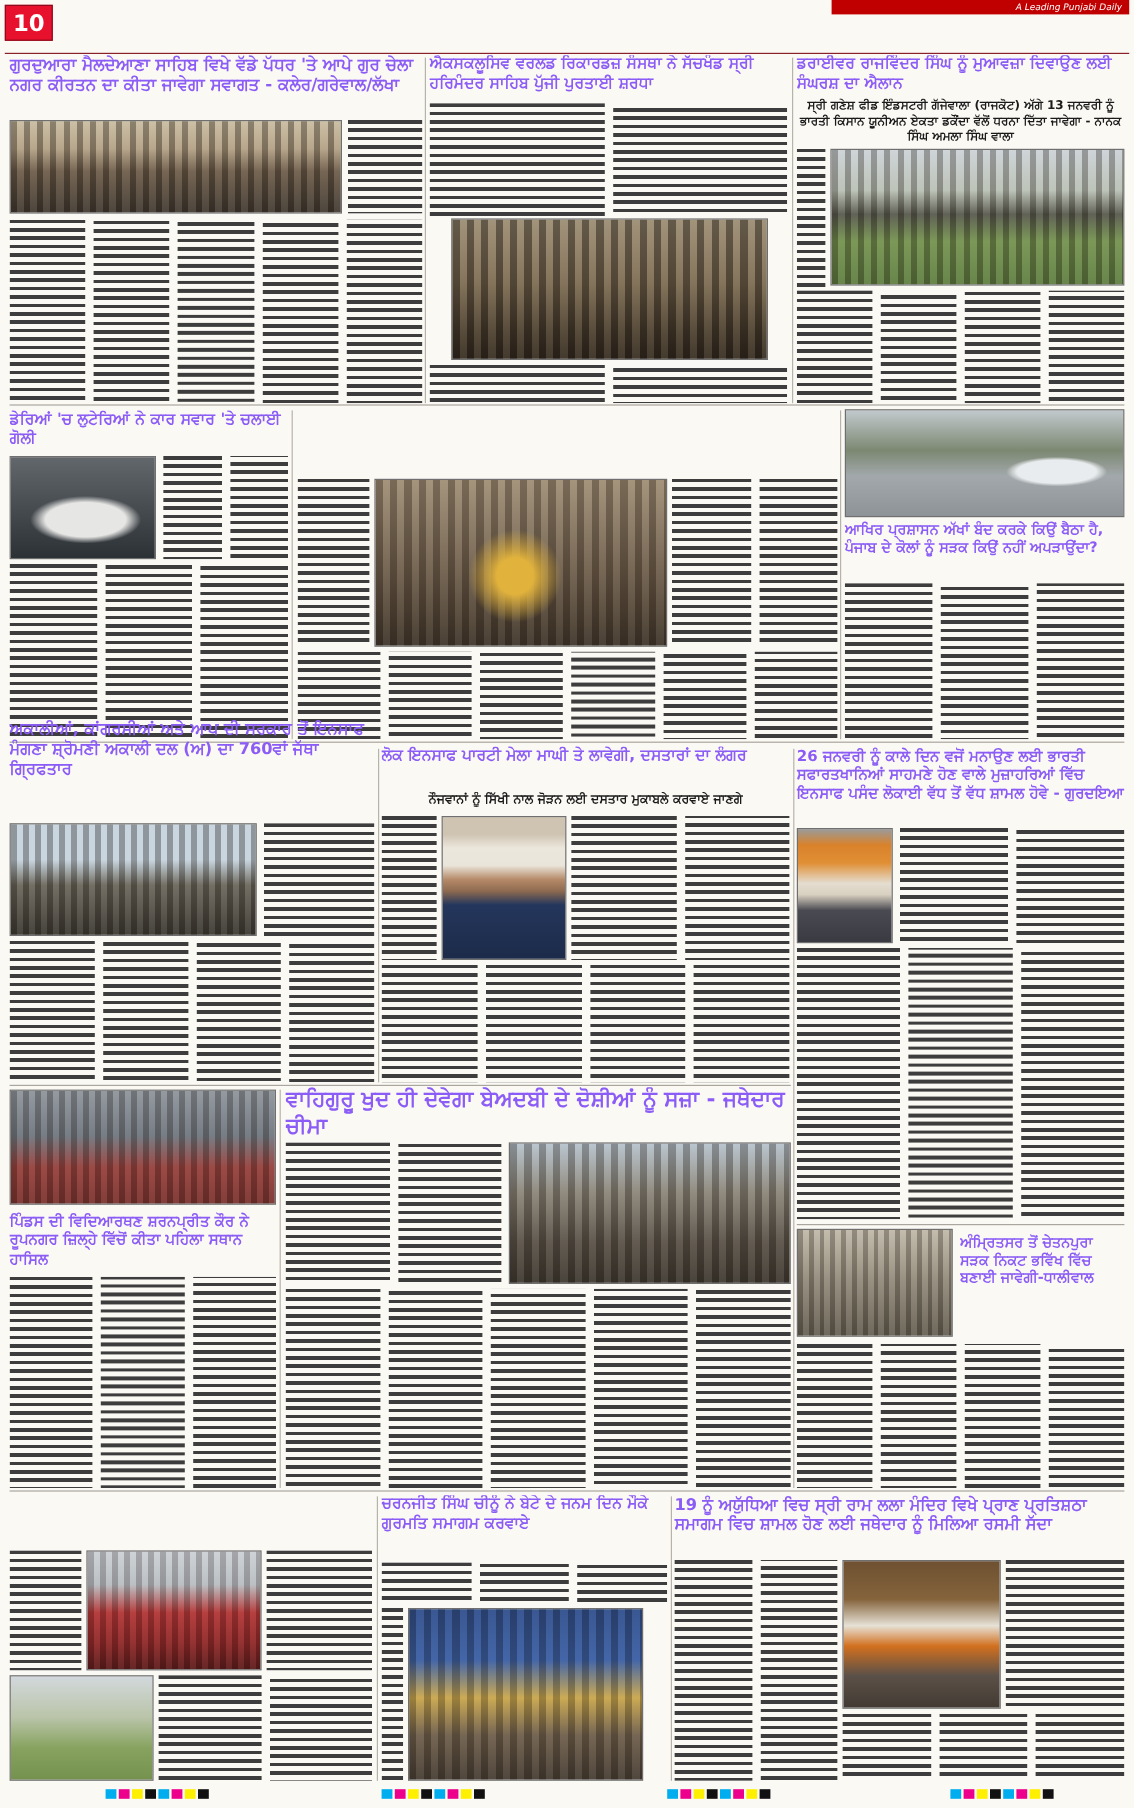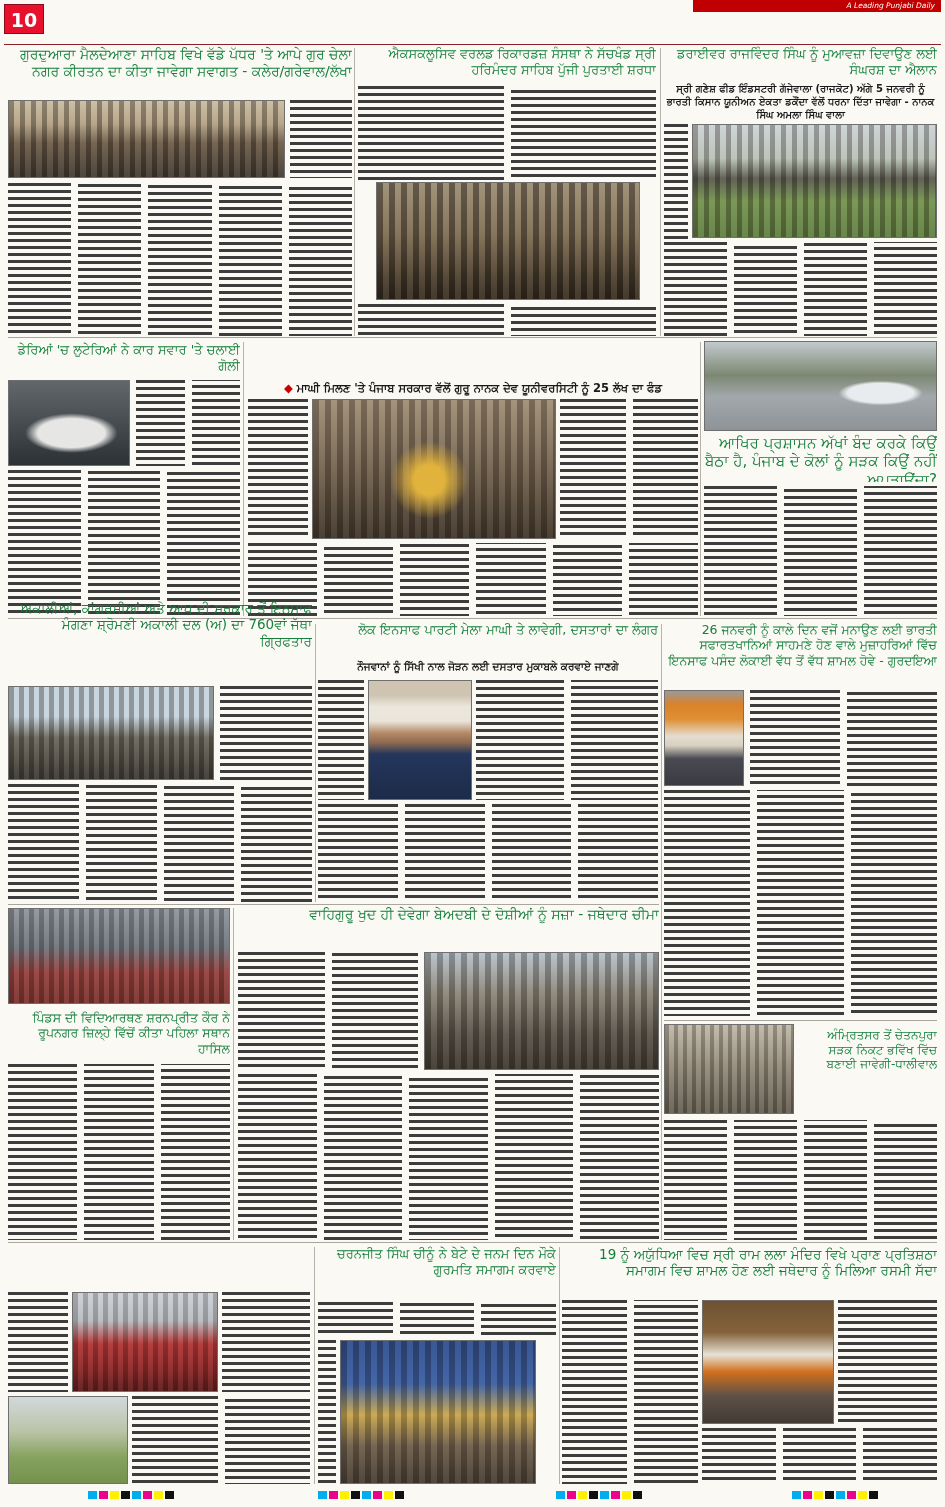--- a/index.html
+++ b/index.html
@@ -1,19 +1,19 @@
 <!DOCTYPE html>
 <html><head>
 <meta charset="utf-8">
 <style>
   *{box-sizing:border-box;margin:0;padding:0}
   html,body{background:#9a9a9a}
   .page{position:relative;width:945px;height:1507px;background:#fbf9f4;overflow:hidden;
         font-family:"DejaVu Sans","Liberation Sans",sans-serif;color:#111}
-  .hl{position:absolute;font-weight:normal;color:#15803d;text-align:right;line-height:1.22;overflow:hidden}
+  .hl{position:absolute;font-weight:bold;color:#8b5cf6;text-align:left;line-height:1.22;overflow:hidden}
   .sub{position:absolute;font-weight:bold;color:#1a1a1a;text-align:center;line-height:1.3;overflow:hidden}
   .sub.bullet::before{content:"◆ ";color:#cc0000}
   .photo{position:absolute;border:1px solid #6f6f6f}
   .cols{position:absolute;column-gap:7px;column-fill:auto;overflow:hidden}
   .sim{width:100%;background-image:repeating-linear-gradient(180deg,#3d3d3d 0,#3d3d3d 3px,transparent 3px,transparent 7px)}
   .vr{position:absolute;width:1px;background:#b7b3ab}
   .hr{position:absolute;height:1px;background:#aaa69e}
   .pagenum{position:absolute;left:4px;top:4px;width:40px;height:30px;background:#e8112d;color:#fff;
            font-weight:bold;font-size:19px;text-align:center;line-height:30px;border:1px solid #8d0a1c}
   .datestrip{position:absolute;left:48px;top:12px;width:610px;height:17px;
@@ -64,52 +64,51 @@
   <div class="hl" style="left:358px;top:46px;width:298px;height:38px;font-size:13px">ਐਕਸਕਲੂਸਿਵ ਵਰਲਡ ਰਿਕਾਰਡਜ਼ ਸੰਸਥਾ ਨੇ ਸੱਚਖੰਡ ਸ੍ਰੀ ਹਰਿਮੰਦਰ ਸਾਹਿਬ ਪੁੱਜੀ ਪੁਰਤਾਈ ਸ਼ਰਧਾ</div>
   <div class="cols" style="left:358px;top:86px;width:298px;height:94px;column-count:2">
       <div class="sim" style="height:188px"></div>
     </div>
   <div class="photo" style="left:376px;top:182px;width:264px;height:118px;background-image:repeating-linear-gradient(90deg,rgba(20,15,10,.4) 0 6px,rgba(255,240,200,.08) 6px 12px),linear-gradient(180deg,#9a8c74 0%,#7a6a52 45%,#4a3e2f 80%,#332a20 100%)"></div>
   <div class="cols" style="left:358px;top:304px;width:298px;height:32px;column-count:2">
       <div class="sim" style="height:64px"></div>
     </div>
 
   <div class="hl" style="left:664px;top:46px;width:273px;height:34px;font-size:13px">ਡਰਾਈਵਰ ਰਾਜਵਿੰਦਰ ਸਿੰਘ ਨੂੰ ਮੁਆਵਜ਼ਾ ਦਿਵਾਉਣ ਲਈ ਸੰਘਰਸ਼ ਦਾ ਐਲਾਨ</div>
-  <div class="sub" style="left:664px;top:82px;width:273px;height:40px;font-size:10px">ਸ੍ਰੀ ਗਣੇਸ਼ ਫੀਡ ਇੰਡਸਟਰੀ ਗੱਜੇਵਾਲਾ (ਰਾਜਕੋਟ) ਅੱਗੇ 5 ਜਨਵਰੀ ਨੂੰ ਭਾਰਤੀ ਕਿਸਾਨ ਯੂਨੀਅਨ ਏਕਤਾ ਡਕੌਂਦਾ ਵੱਲੋਂ ਧਰਨਾ ਦਿੱਤਾ ਜਾਵੇਗਾ - ਨਾਨਕ ਸਿੰਘ ਅਮਲਾ ਸਿੰਘ ਵਾਲਾ</div>
+  <div class="sub" style="left:664px;top:82px;width:273px;height:40px;font-size:10px">ਸ੍ਰੀ ਗਣੇਸ਼ ਫੀਡ ਇੰਡਸਟਰੀ ਗੱਜੇਵਾਲਾ (ਰਾਜਕੋਟ) ਅੱਗੇ 13 ਜਨਵਰੀ ਨੂੰ ਭਾਰਤੀ ਕਿਸਾਨ ਯੂਨੀਅਨ ਏਕਤਾ ਡਕੌਂਦਾ ਵੱਲੋਂ ਧਰਨਾ ਦਿੱਤਾ ਜਾਵੇਗਾ - ਨਾਨਕ ਸਿੰਘ ਅਮਲਾ ਸਿੰਘ ਵਾਲਾ</div>
   <div class="cols" style="left:664px;top:124px;width:24px;height:116px;column-count:1">
       <div class="sim" style="height:116px"></div>
     </div>
   <div class="photo" style="left:692px;top:124px;width:245px;height:114px;background-image:repeating-linear-gradient(90deg,rgba(25,20,15,.3) 0 5px,rgba(255,255,255,.06) 5px 11px),linear-gradient(180deg,#ccd2d6 0%,#b9c0b4 30%,#57584c 48%,#74924e 68%,#5f7e40 100%)"></div>
   <div class="cols" style="left:664px;top:242px;width:273px;height:94px;column-count:4">
       <div class="sim" style="height:376px"></div>
     </div>
 
   <div class="hl" style="left:8px;top:342px;width:232px;height:34px;font-size:13px">ਡੇਰਿਆਂ 'ਚ ਲੁਟੇਰਿਆਂ ਨੇ ਕਾਰ ਸਵਾਰ 'ਤੇ ਚਲਾਈ ਗੋਲੀ</div>
   <div class="photo" style="left:8px;top:380px;width:122px;height:86px;background-image:radial-gradient(ellipse 62% 38% at 52% 62%,#e6e6e4 0%,#e6e6e4 45%,rgba(230,230,228,0) 62%),linear-gradient(180deg,#62676c 0%,#2c3136 100%)"></div>
   <div class="cols" style="left:136px;top:380px;width:104px;height:86px;column-count:2">
       <div class="sim" style="height:172px"></div>
     </div>
   <div class="cols" style="left:8px;top:470px;width:232px;height:146px;column-count:3">
       <div class="sim" style="height:438px"></div>
     </div>
 
-  <div class="sub bullet" style="left:248px;top:381px;width:450px;height:16px;font-size:11.5px">ਮਾਘੀ ਮਿਲਣ 'ਤੇ ਪੰਜਾਬ ਸਰਕਾਰ ਵੱਲੋਂ ਗੁਰੂ ਨਾਨਕ ਦੇਵ ਯੂਨੀਵਰਸਿਟੀ ਨੂੰ 25 ਲੱਖ ਦਾ ਫੰਡ</div>
   <div class="cols" style="left:248px;top:399px;width:60px;height:140px;column-count:1">
       <div class="sim" style="height:140px"></div>
     </div>
   <div class="photo" style="left:312px;top:399px;width:244px;height:140px;background-image:radial-gradient(circle at 48% 58%,#e2b33c 0%,#e2b33c 10%,rgba(226,179,60,0) 26%),repeating-linear-gradient(90deg,rgba(30,20,15,.3) 0 6px,rgba(255,255,255,.05) 6px 12px),linear-gradient(180deg,#a08f76 0%,#6f5f4c 55%,#40362a 100%)"></div>
   <div class="cols" style="left:560px;top:399px;width:138px;height:140px;column-count:2">
       <div class="sim" style="height:280px"></div>
     </div>
   <div class="cols" style="left:248px;top:543px;width:450px;height:73px;column-count:6">
       <div class="sim" style="height:438px"></div>
     </div>
 
   <div class="photo" style="left:704px;top:341px;width:233px;height:90px;background-image:radial-gradient(ellipse 26% 20% at 76% 58%,#e9ecee 0%,#e9ecee 55%,rgba(233,236,238,0) 70%),linear-gradient(180deg,#c2c9cd 0%,#7c8872 38%,#a2a8ab 62%,#8d9397 100%)"></div>
-  <div class="hl" style="left:704px;top:434px;width:233px;height:48px;font-size:15px">ਆਖਿਰ ਪ੍ਰਸ਼ਾਸਨ ਅੱਖਾਂ ਬੰਦ ਕਰਕੇ ਕਿਉਂ ਬੈਠਾ ਹੈ, ਪੰਜਾਬ ਦੇ ਕੋਲਾਂ ਨੂੰ ਸੜਕ ਕਿਉਂ ਨਹੀਂ ਅਪੜਾਉਂਦਾ?</div>
+  <div class="hl" style="left:704px;top:434px;width:233px;height:48px;font-size:12px">ਆਖਿਰ ਪ੍ਰਸ਼ਾਸਨ ਅੱਖਾਂ ਬੰਦ ਕਰਕੇ ਕਿਉਂ ਬੈਠਾ ਹੈ, ਪੰਜਾਬ ਦੇ ਕੋਲਾਂ ਨੂੰ ਸੜਕ ਕਿਉਂ ਨਹੀਂ ਅਪੜਾਉਂਦਾ?</div>
   <div class="cols" style="left:704px;top:486px;width:233px;height:130px;column-count:3">
       <div class="sim" style="height:390px"></div>
     </div>
 
   <div class="hl" style="left:8px;top:600px;width:304px;height:58px;font-size:13.5px">ਅਕਾਲੀਆਂ, ਕਾਂਗਰਸੀਆਂ ਅਤੇ ਆਪ ਦੀ ਸਰਕਾਰ ਤੋਂ ਇਨਸਾਫ ਮੰਗਣਾ ਸ਼੍ਰੋਮਣੀ ਅਕਾਲੀ ਦਲ (ਅ) ਦਾ 760ਵਾਂ ਜੱਥਾ ਗ੍ਰਿਫਤਾਰ</div>
   <div class="photo" style="left:8px;top:686px;width:206px;height:94px;background-image:repeating-linear-gradient(90deg,rgba(25,20,15,.32) 0 5px,rgba(255,255,255,.05) 5px 10px),linear-gradient(180deg,#c6d4de 0%,#c6d4de 32%,#6b675c 55%,#3d3a33 100%)"></div>
   <div class="cols" style="left:220px;top:686px;width:92px;height:94px;column-count:1">
       <div class="sim" style="height:94px"></div>
     </div>
   <div class="cols" style="left:8px;top:784px;width:304px;height:118px;column-count:4">
@@ -131,21 +130,21 @@
 
   <div class="hl" style="left:664px;top:622px;width:273px;height:64px;font-size:12.5px">26 ਜਨਵਰੀ ਨੂੰ ਕਾਲੇ ਦਿਨ ਵਜੋਂ ਮਨਾਉਣ ਲਈ ਭਾਰਤੀ ਸਫਾਰਤਖਾਨਿਆਂ ਸਾਹਮਣੇ ਹੋਣ ਵਾਲੇ ਮੁਜ਼ਾਹਰਿਆਂ ਵਿੱਚ ਇਨਸਾਫ ਪਸੰਦ ਲੋਕਾਈ ਵੱਧ ਤੋਂ ਵੱਧ ਸ਼ਾਮਲ ਹੋਵੇ - ਗੁਰਦਇਆ</div>
   <div class="photo" style="left:664px;top:690px;width:80px;height:96px;background-image:linear-gradient(180deg,#9a9a9a 0%,#d9822b 14%,#e08f35 30%,#e4ddd0 48%,#d8d0c0 58%,#4a4a52 72%,#3a3a42 100%)"></div>
   <div class="cols" style="left:750px;top:690px;width:187px;height:96px;column-count:2">
       <div class="sim" style="height:192px"></div>
     </div>
   <div class="cols" style="left:664px;top:790px;width:273px;height:226px;column-count:3">
       <div class="sim" style="height:678px"></div>
     </div>
 
-  <div class="hl" style="left:238px;top:906px;width:421px;height:44px;font-size:14px">ਵਾਹਿਗੁਰੂ ਖੁਦ ਹੀ ਦੇਵੇਗਾ ਬੇਅਦਬੀ ਦੇ ਦੋਸ਼ੀਆਂ ਨੂੰ ਸਜ਼ਾ - ਜਥੇਦਾਰ ਚੀਮਾ</div>
+  <div class="hl" style="left:238px;top:906px;width:421px;height:44px;font-size:18px">ਵਾਹਿਗੁਰੂ ਖੁਦ ਹੀ ਦੇਵੇਗਾ ਬੇਅਦਬੀ ਦੇ ਦੋਸ਼ੀਆਂ ਨੂੰ ਸਜ਼ਾ - ਜਥੇਦਾਰ ਚੀਮਾ</div>
   <div class="cols" style="left:238px;top:952px;width:180px;height:118px;column-count:2">
       <div class="sim" style="height:236px"></div>
     </div>
   <div class="photo" style="left:424px;top:952px;width:235px;height:118px;background-image:repeating-linear-gradient(90deg,rgba(25,20,15,.3) 0 6px,rgba(255,255,255,.06) 6px 12px),linear-gradient(180deg,#b6c2cc 0%,#8b8578 35%,#5a5248 70%,#3e382f 100%)"></div>
   <div class="cols" style="left:238px;top:1074px;width:421px;height:166px;column-count:5">
       <div class="sim" style="height:830px"></div>
     </div>
 
   <div class="photo" style="left:8px;top:908px;width:222px;height:96px;background-image:repeating-linear-gradient(90deg,rgba(20,15,10,.25) 0 5px,rgba(255,255,255,.05) 5px 10px),linear-gradient(180deg,#8f959c 0%,#70767e 40%,#96403c 68%,#7c332f 100%)"></div>
   <div class="hl" style="left:8px;top:1010px;width:222px;height:50px;font-size:12.5px">ਪਿੰਡਸ ਦੀ ਵਿਦਿਆਰਥਣ ਸ਼ਰਨਪ੍ਰੀਤ ਕੌਰ ਨੇ ਰੂਪਨਗਰ ਜ਼ਿਲ੍ਹੇ ਵਿੱਚੋਂ ਕੀਤਾ ਪਹਿਲਾ ਸਥਾਨ ਹਾਸਿਲ</div>

